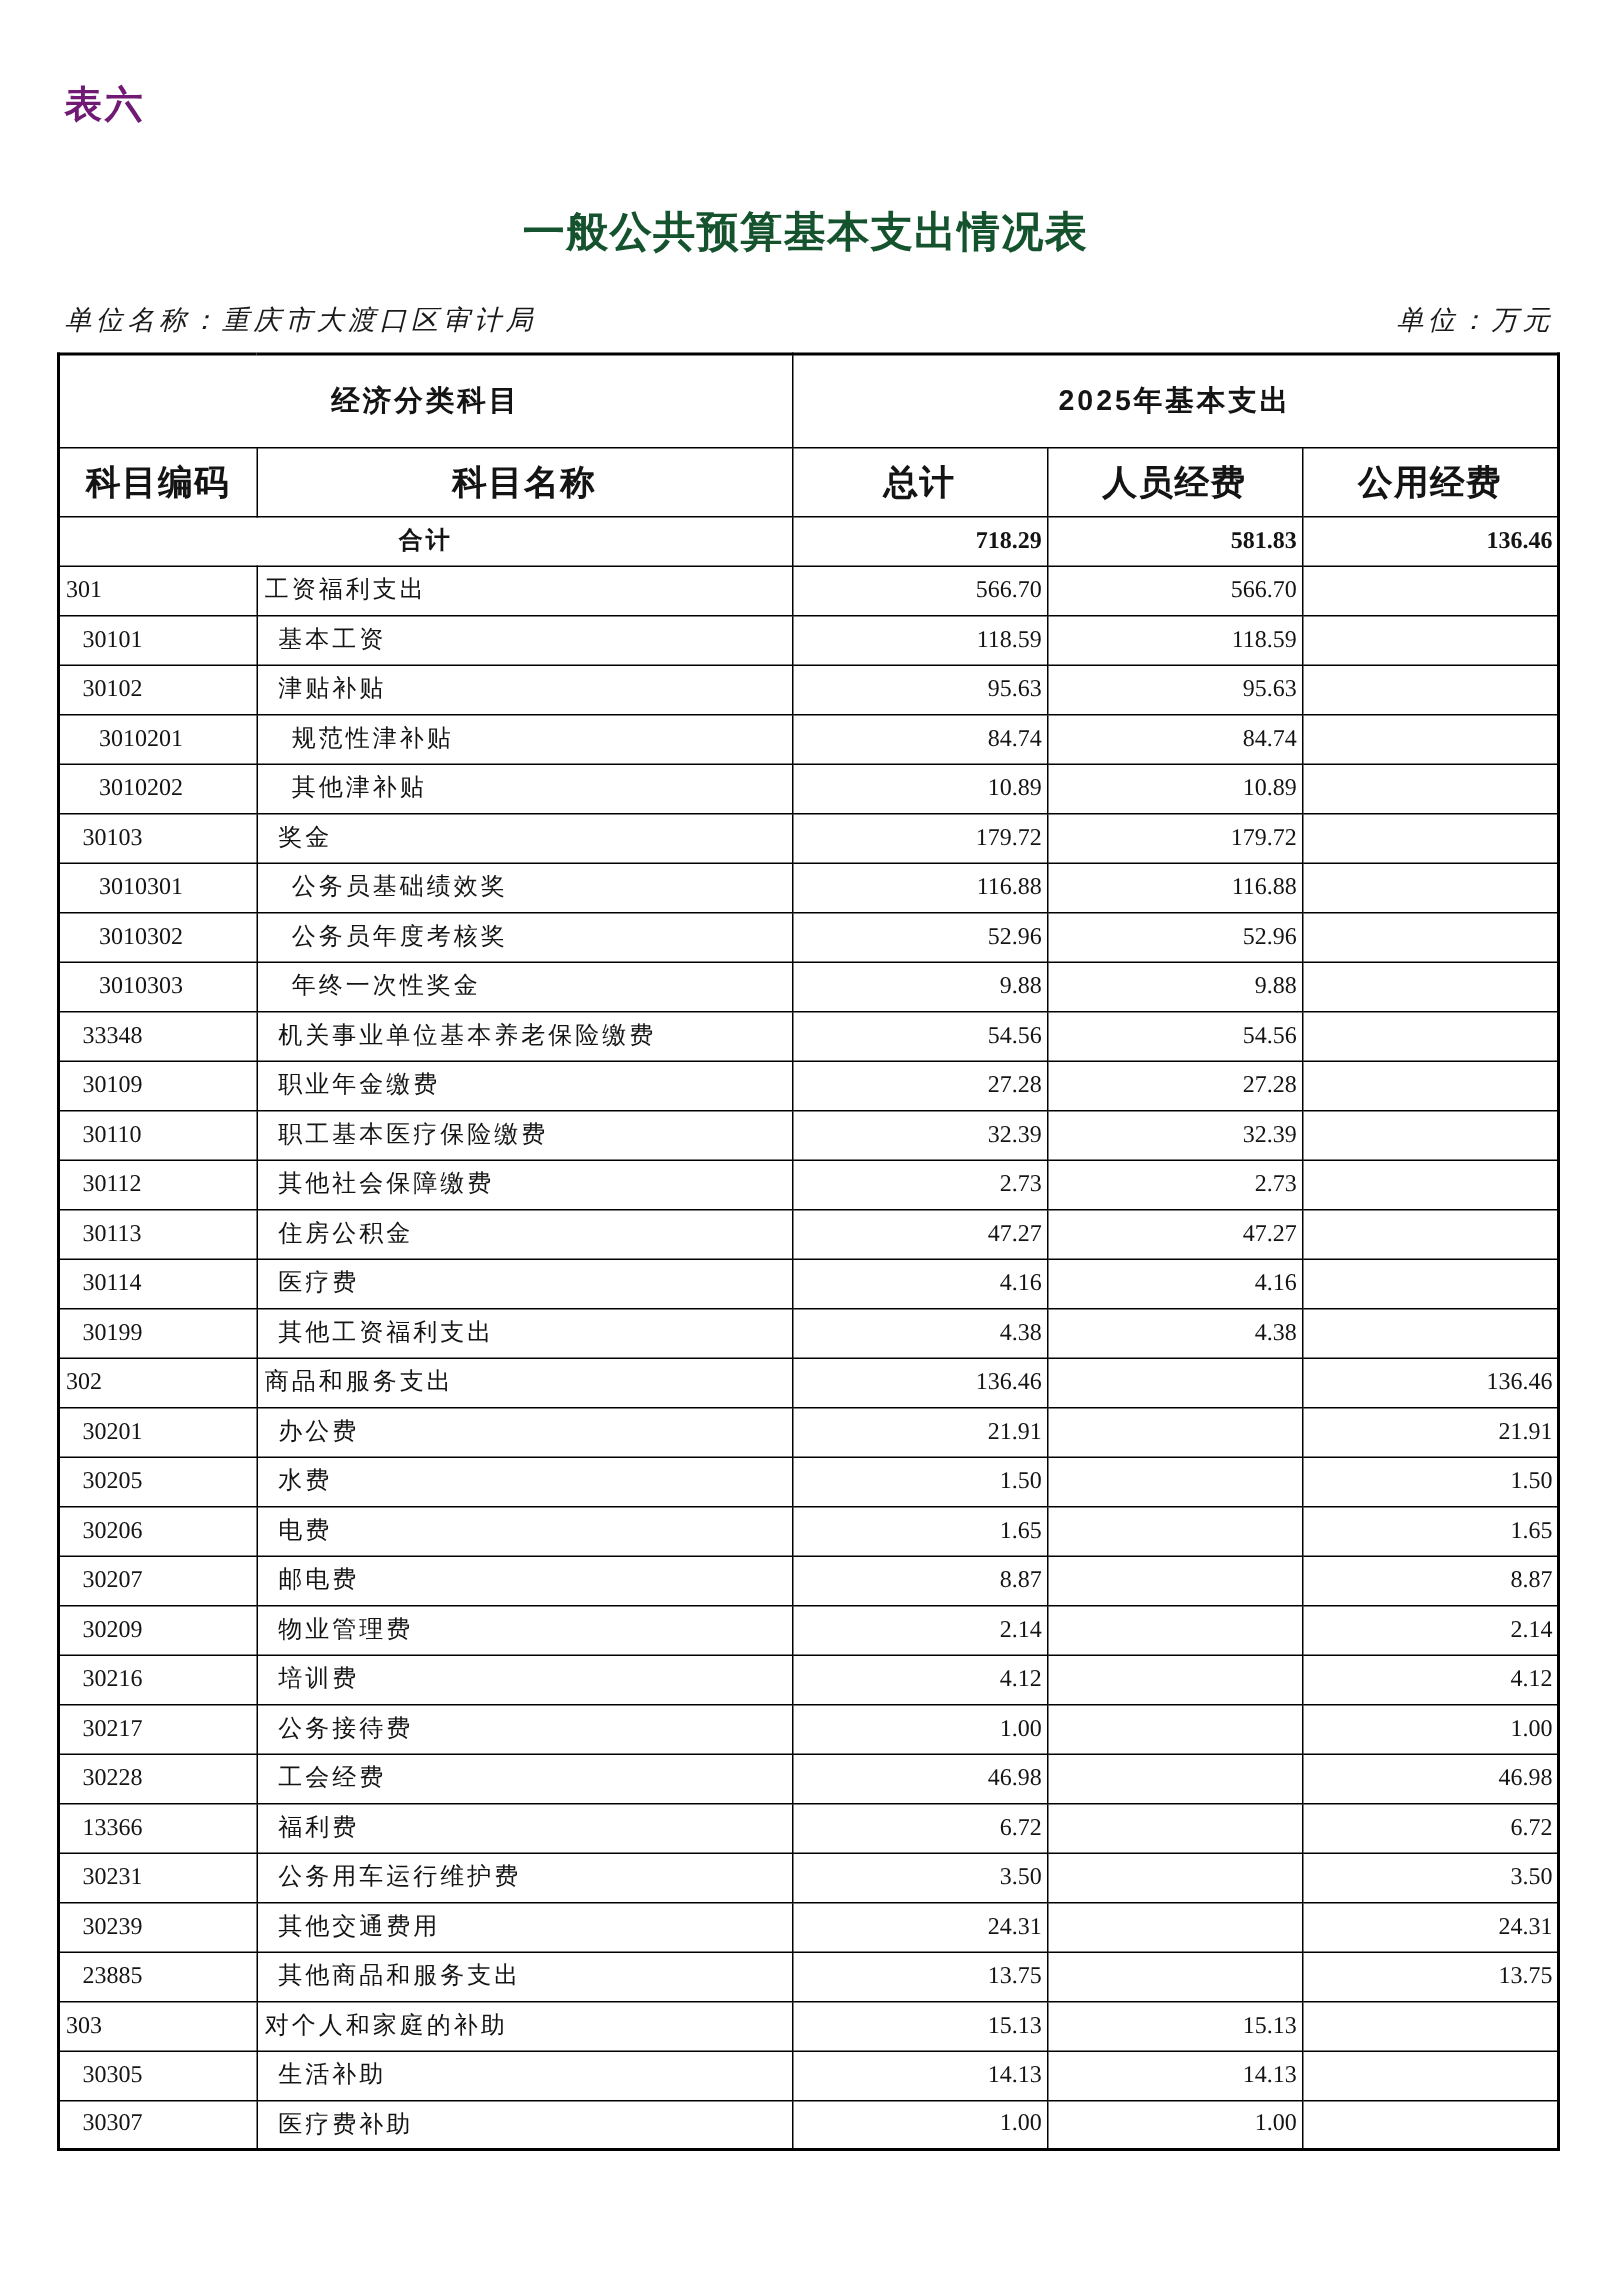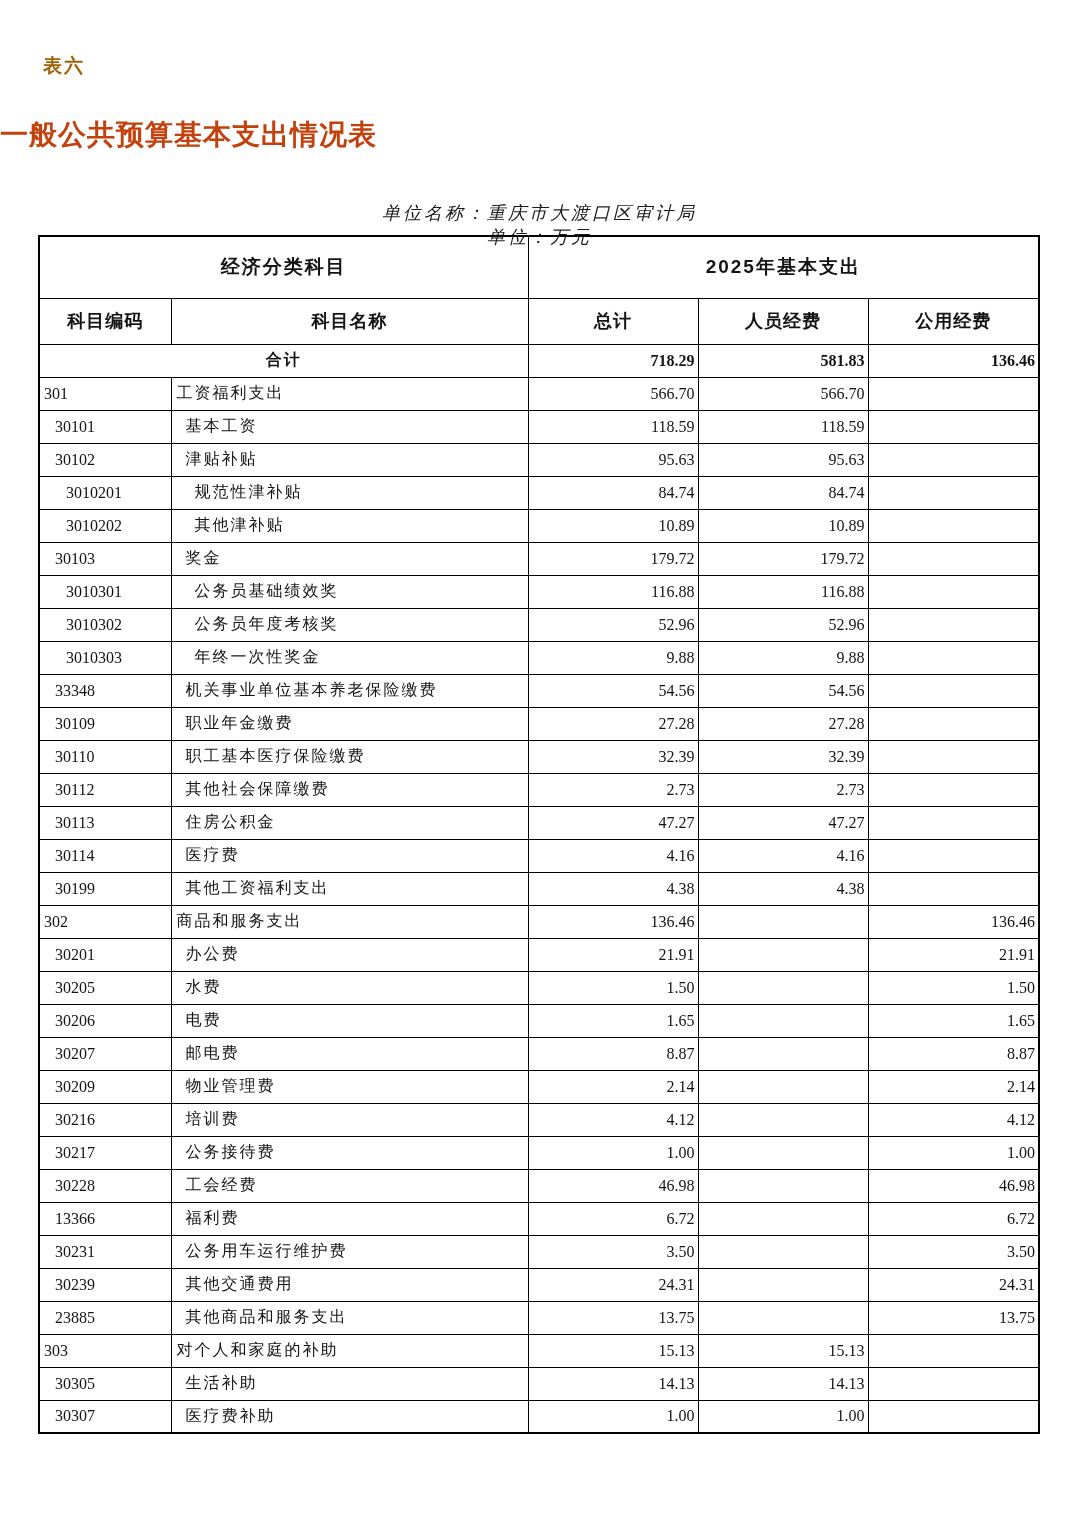--- a/index.html
+++ b/index.html
@@ -9,31 +9,31 @@
     font-family: "Liberation Serif", "DejaVu Serif", serif;
     color: #111111;
     position: relative;
     overflow: hidden;
   }
   .page { position: absolute; inset: 0; background: #ffffff; }
 
   .table-label {
     position: absolute; left: 43px; top: 53px;
     font-family: "Liberation Sans", "DejaVu Sans", sans-serif;
-    font-weight: bold; font-size: 19px; letter-spacing: 2px; color: #a16207;
+    font-weight: bold; font-size: 25px; letter-spacing: 2px; color: #701a75;
   }
   .doc-title {
-    position: absolute; left: 0; top: 116px; width: 100%;
-    text-align: left;
-    font-weight: bold; font-size: 28px; letter-spacing: 1px; color: #c2410c;
+    position: absolute; left: 0; top: 136px; width: 100%;
+    text-align: center;
+    font-weight: bold; font-size: 28px; letter-spacing: 1px; color: #14532d;
   }
   .unit-line {
     position: absolute; left: 43px; right: 38px; top: 201px; height: 26px;
     font-style: italic; font-size: 18px; letter-spacing: 3px; color: #1a1a1a;
-    display: flex; justify-content: space-between; align-items: center; flex-direction: column;
+    display: flex; justify-content: space-between; align-items: flex-start;
   }
 
   table.budget {
     position: absolute; left: 38px; top: 235px;
     width: 1000px;
     border-collapse: collapse;
     table-layout: fixed;
     border: 2.5px solid #000;
   }
   table.budget th, table.budget td {
@@ -47,21 +47,21 @@
   tr.hdr1 th {
     height: 62px;
     font-family: "Liberation Sans", "DejaVu Sans", sans-serif;
     font-weight: bold; font-size: 19px; letter-spacing: 2px;
     text-align: center;
     margin-top: 15px;
   }
   tr.hdr2 th {
     height: 46px;
     font-family: "Liberation Sans", "DejaVu Sans", sans-serif;
-    font-weight: bold; font-size: 18px; letter-spacing: 1px;
+    font-weight: bold; font-size: 23px; letter-spacing: 1px;
     text-align: center;
   }
   tr.datarow td { height: 33px; font-size: 16px; }
   td.name-cell { text-align: left; padding-left: 5px; letter-spacing: 2px; font-family: Liberation Mono, monospace; }
   td.code-cell { text-align: left; padding-left: 4px; font-size: 16px; margin-top: 35px; }
   td.num-cell  { text-align: right; padding-right: 3px; font-size: 16px; }
   tr.total-row td { font-weight: bold; }
   td.total-label { text-align: center; font-size: 17px; letter-spacing: 2px; }
   .ind-code-1 { padding-left: 15px !important; }
   .ind-code-2 { padding-left: 26px !important; }

